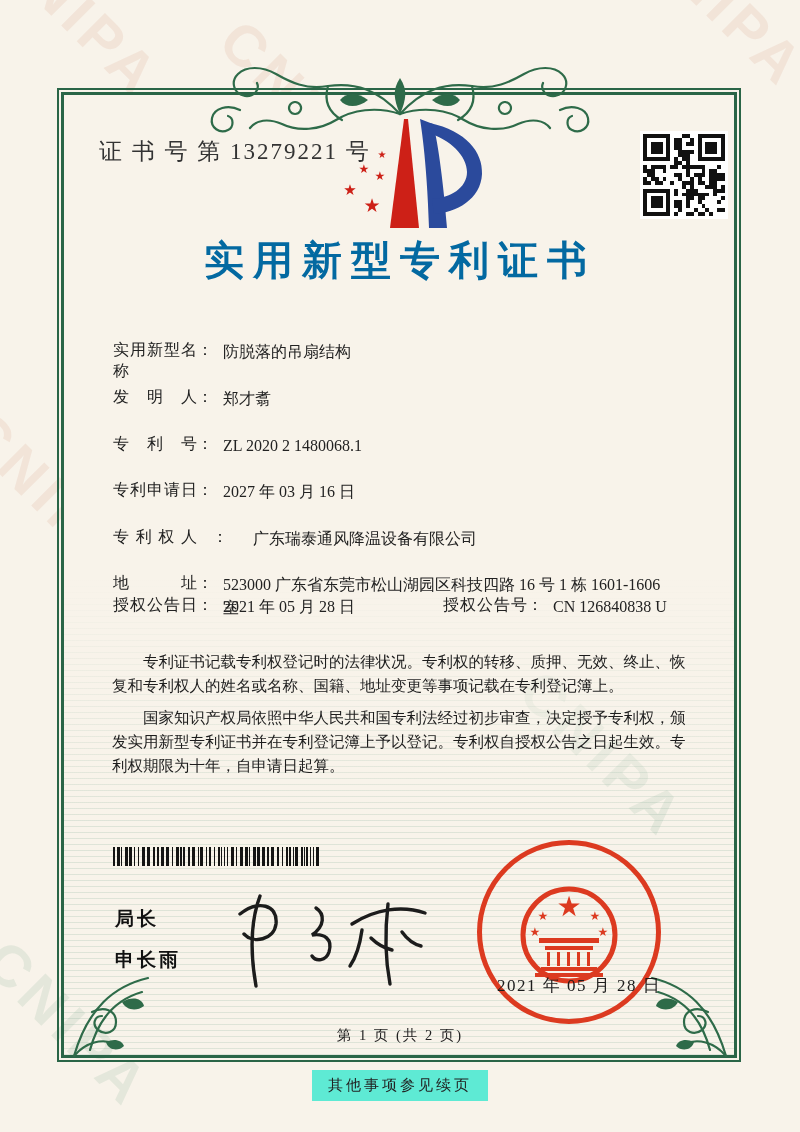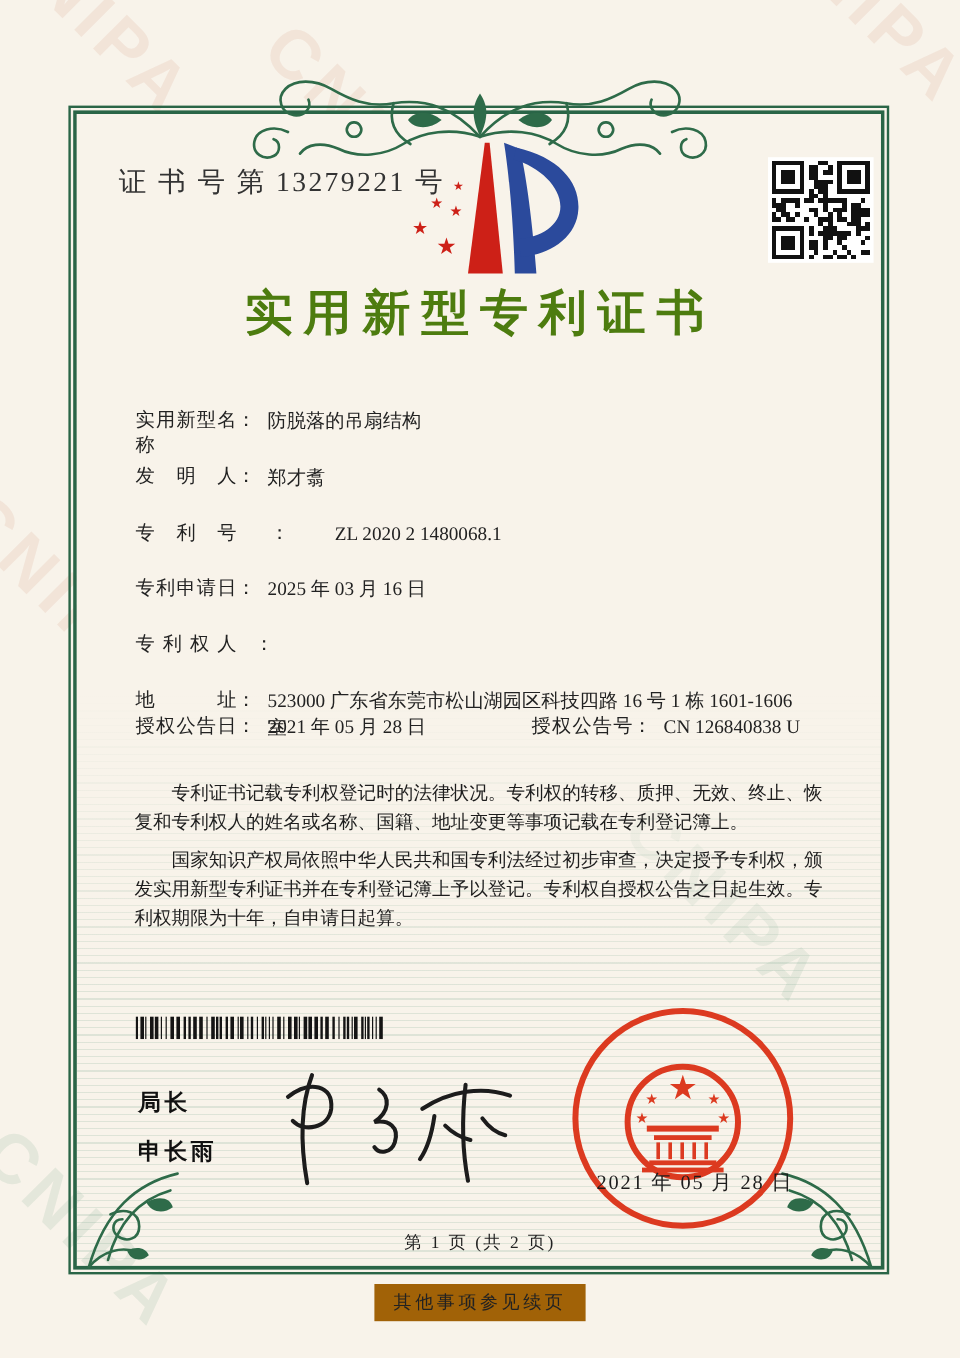--- a/index.html
+++ b/index.html
@@ -60,21 +60,21 @@
     font-size:23px;color:#333;letter-spacing:2px;z-index:4;
   }
   .logo{position:absolute;left:328px;top:116px;width:158px;height:116px;z-index:4;}
   .qr{
     position:absolute;left:640px;top:131px;width:88px;height:88px;
     background:#fff;padding:3px;box-sizing:border-box;z-index:4;
   }
   .doc-title{
     position:absolute;left:0;right:0;top:233px;
     text-align:center;
-    font-size:40px;font-weight:700;color:#4d7c0f;
+    font-size:40px;font-weight:700;color:#0369a1;
     letter-spacing:9px;z-index:4;
   }
   
   .field-row{
     position:absolute;left:113px;width:578px;
     display:flex;align-items:flex-start;
     font-size:16px;color:#222;z-index:4;
   }
   .field-label{
     display:inline-block;width:84px;
@@ -107,21 +107,21 @@
   .seal-date{
     position:absolute;left:497px;top:974px;
     font-size:17px;color:#1c1c1c;letter-spacing:1.5px;z-index:6;
   }
   .page-info{
     position:absolute;left:0;right:0;top:1026px;text-align:center;
     font-size:14.5px;color:#222;letter-spacing:2px;z-index:4;
   }
   .cont-note{
     position:absolute;left:50%;top:1070px;transform:translateX(-50%);
-    background:#a16207;padding:6px 16px;
+    background:#5eead4;padding:6px 16px;
     font-size:15px;color:#222;letter-spacing:3px;z-index:4;
     white-space:nowrap;
   }
 </style>
 </head>
 <body>
 
 <div class="page">
 
   <div class="wm" style="left:-25px;top:-20px;">CNIPA</div>
@@ -336,33 +336,34 @@
   <div class="field-row" style="top:340px;">
     <span class="field-label">实用新型名称</span>
       <span class="field-colon">：</span>
     <span class="field-value">防脱落的吊扇结构</span>
   </div>
   <div class="field-row" style="top:387px;">
     <span class="field-label">发明人</span>
       <span class="field-colon">：</span>
     <span class="field-value">郑才翥</span>
   </div>
-  <div class="field-row" style="top:434px;gap:28px;">
+  <div class="field-row" style="top:434px;">
     <span class="field-label">专利号</span>
       <span class="field-colon">：</span>
     <span class="field-value">ZL 2020 2 1480068.1</span>
   </div>
   <div class="field-row" style="top:480px;">
     <span class="field-label">专利申请日</span>
       <span class="field-colon">：</span>
-    <span class="field-value">2025 年 03 月 16 日</span>
+    <span class="field-value">2027 年 03 月 16 日</span>
   </div>
   <div class="field-row" style="top:527px;gap:15px;">
     <span class="field-label">专利权人</span>
       <span class="field-colon">：</span>
+    <span class="field-value">广东瑞泰通风降温设备有限公司</span>
   </div>
   <div class="field-row" style="top:573px;">
     <span class="field-label">地址</span>
       <span class="field-colon">：</span>
     <span class="field-value">523000 广东省东莞市松山湖园区科技四路 16 号 1 栋 1601-1606 室</span>
   </div>
   <div class="field-row" style="top:595px;">
     <span class="field-label">授权公告日</span>
       <span class="field-colon">：</span>
     <span class="field-value">2021 年 05 月 28 日</span>

